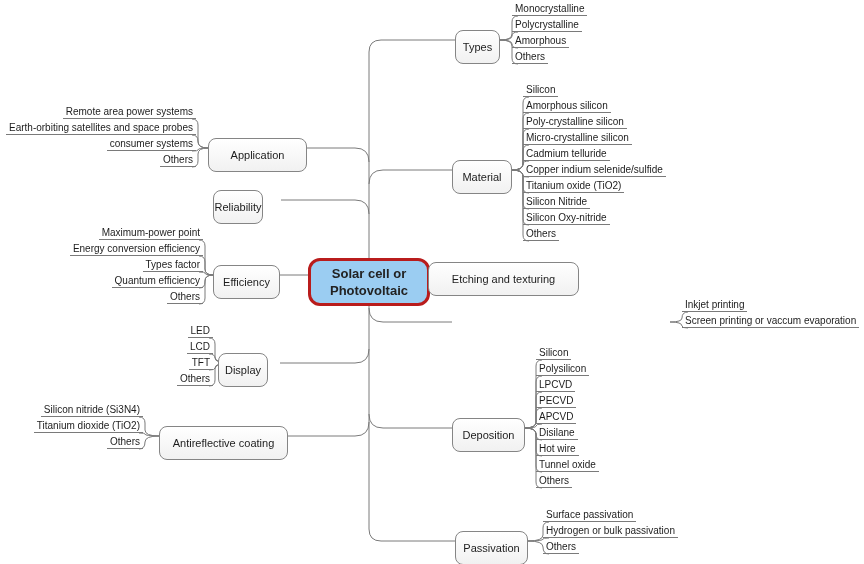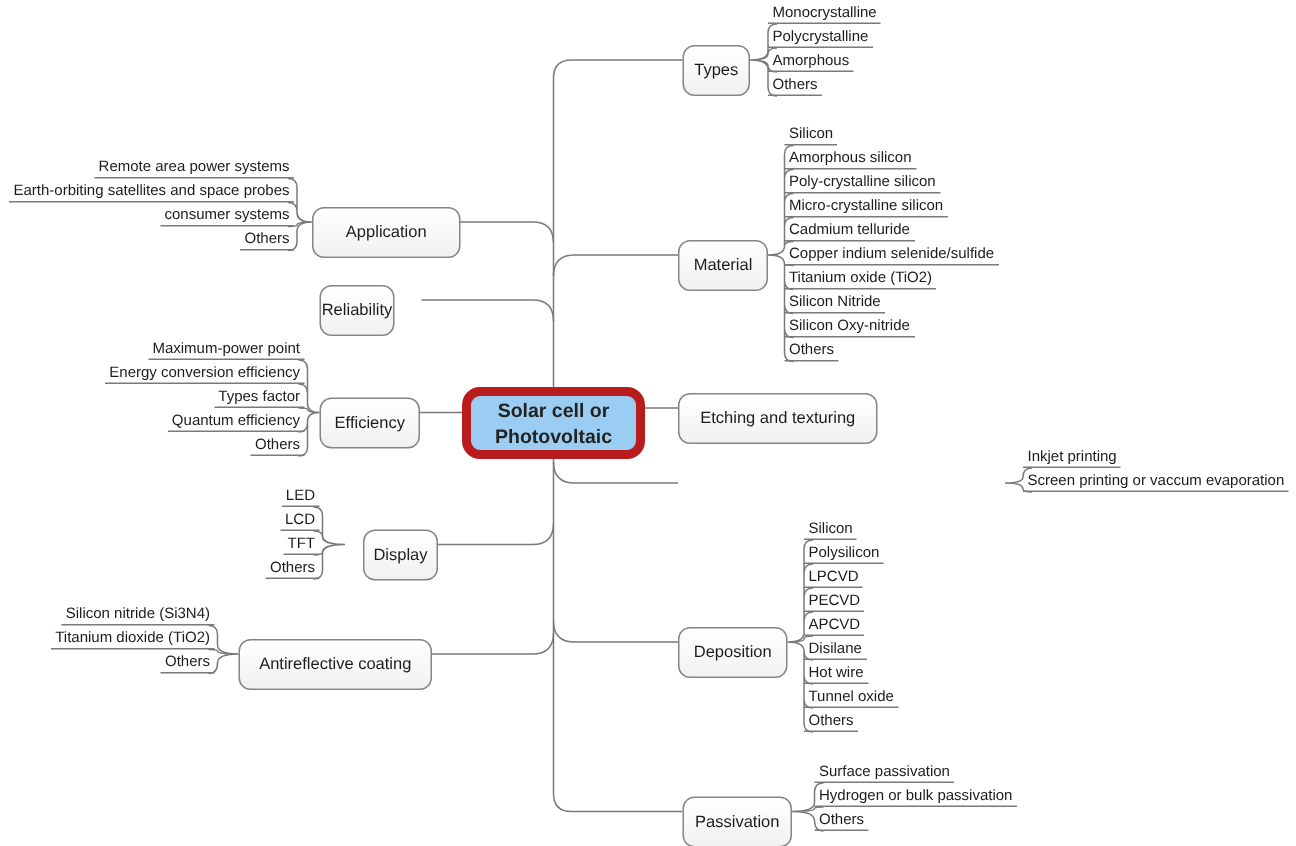--- a/index.html
+++ b/index.html
@@ -33,21 +33,21 @@
     color:#1c1c1c;
     border-bottom:1px solid #7a7a7a;
     padding:0 3px;
     white-space:nowrap;
   }
   .center-node{
     position:absolute;
     left:308px;top:258px;width:122px;height:48px;
     box-sizing:border-box;
     background:#9bcdf2;
-    border:6px solid #b91c1c;
+    border:3px solid #b91c1c;
     border-radius:12px;
     color:#222222;
     font-size:13px;font-weight:bold;
     line-height:17px;
     display:flex;align-items:center;justify-content:center;
     text-align:center;
   }
 </style>
 </head>
 <body>
@@ -129,28 +129,28 @@
     <path d="
       M159,436 Q145,436 145,430 L145,423 Q145,417 139,417
       M159,436 Q145,436 145,434 Q145,433 139,433
       M159,436 Q145,436 145,442 Q145,449 139,449"></path>
   </svg>
 
   <div class="center-node">Solar cell or Photovoltaic</div>
 
   <div class="node" style="left:455px;top:30px;width:45px">Types</div>
   <div class="node" style="left:452px;top:160px;width:60px">Material</div>
-  <div class="node" style="left:452px;top:262px;width:133px">Etching and texturing</div>
+  <div class="node" style="left:428px;top:262px;width:151px">Etching and texturing</div>
   <div class="node" style="left:452px;top:418px;width:73px">Deposition</div>
   <div class="node" style="left:455px;top:531px;width:73px">Passivation</div>
 
   <div class="node" style="left:208px;top:138px;width:99px">Application</div>
   <div class="node" style="left:213px;top:190px;width:50px">Reliability</div>
   <div class="node" style="left:213px;top:265px;width:67px">Efficiency</div>
-  <div class="node" style="left:242px;top:353px;width:50px">Display</div>
+  <div class="node" style="left:218px;top:353px;width:50px">Display</div>
   <div class="node" style="left:159px;top:426px;width:129px">Antireflective coating</div>
 
   <div class="leaf" style="left:512px;top:3px">Monocrystalline</div>
   <div class="leaf" style="left:512px;top:19px">Polycrystalline</div>
   <div class="leaf" style="left:512px;top:35px">Amorphous</div>
   <div class="leaf" style="left:512px;top:51px">Others</div>
 
   <div class="leaf" style="left:523px;top:84px">Silicon</div>
   <div class="leaf" style="left:523px;top:100px">Amorphous silicon</div>
   <div class="leaf" style="left:523px;top:116px">Poly-crystalline silicon</div>

